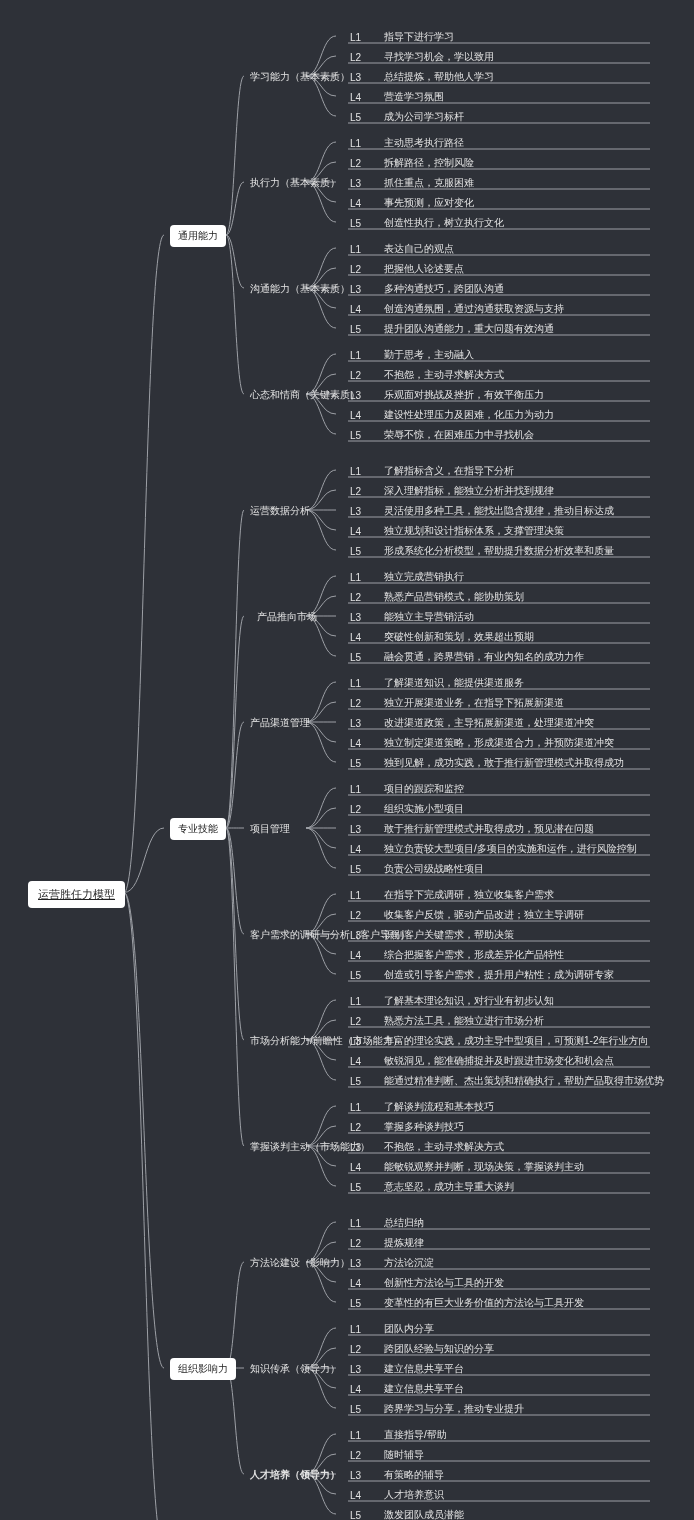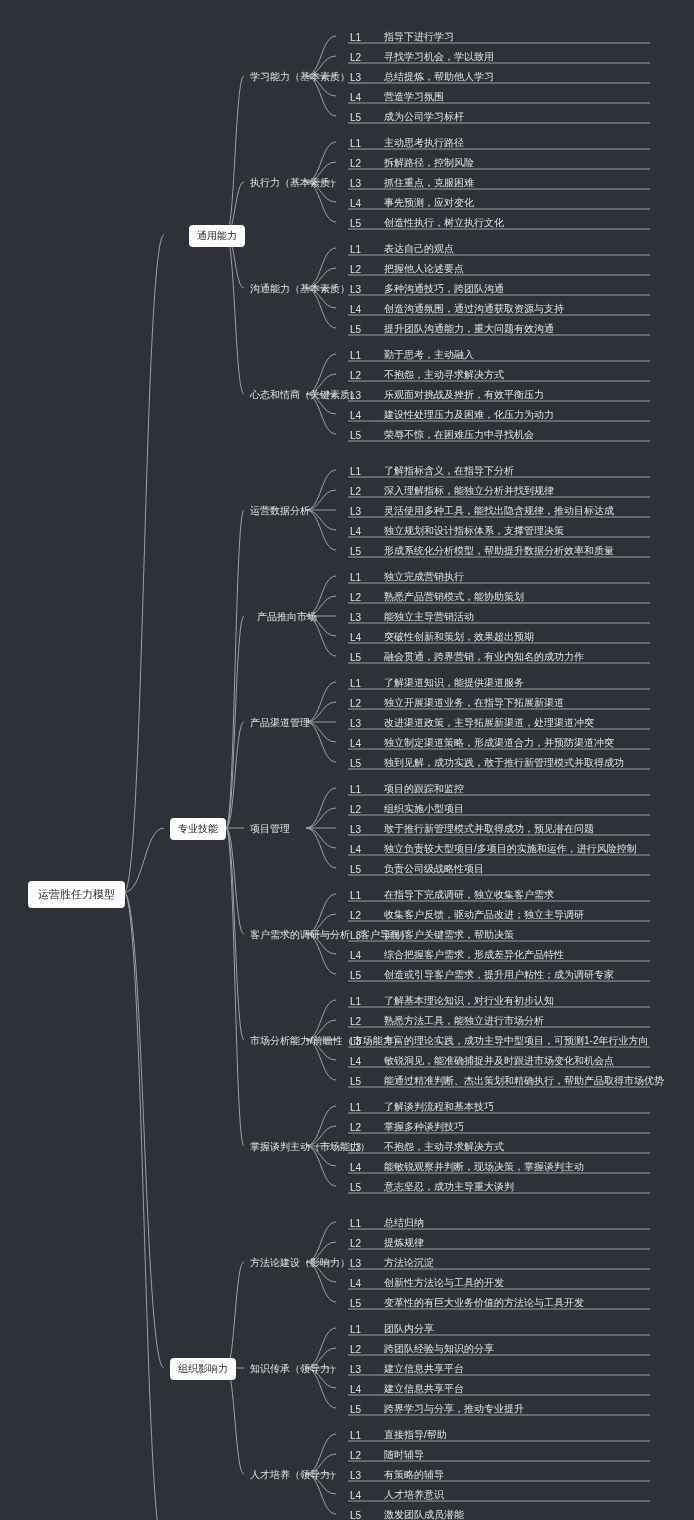--- a/index.html
+++ b/index.html
@@ -253,21 +253,21 @@
     </div>
     <div class="node leaf-row" style="left: 350px; top: 408px;">
       <span class="lvl">L4</span>
       <span>建设性处理压力及困难，化压力为动力</span>
     </div>
     <div class="node leaf-row" style="left: 350px; top: 428px;">
       <span class="lvl">L5</span>
       <span>荣辱不惊，在困难压力中寻找机会</span>
     </div>
     <div class="node sub" style="left: 250px; top: 388px;">心态和情商（关键素质）</div>
-    <div class="node cat" style="left: 170px; top: 225px; margin-left: 19px;">通用能力</div>
+    <div class="node cat" style="left: 170px; top: 225px;">通用能力</div>
     <div class="node leaf-row" style="left: 350px; top: 464px;">
       <span class="lvl">L1</span>
       <span>了解指标含义，在指导下分析</span>
     </div>
     <div class="node leaf-row" style="left: 350px; top: 484px;">
       <span class="lvl">L2</span>
       <span>深入理解指标，能独立分析并找到规律</span>
     </div>
     <div class="node leaf-row" style="left: 350px; top: 504px;">
       <span class="lvl">L3</span>
@@ -464,16 +464,16 @@
       <span>有策略的辅导</span>
     </div>
     <div class="node leaf-row" style="left: 350px; top: 1488px;">
       <span class="lvl">L4</span>
       <span>人才培养意识</span>
     </div>
     <div class="node leaf-row" style="left: 350px; top: 1508px;">
       <span class="lvl">L5</span>
       <span>激发团队成员潜能</span>
     </div>
-    <div class="node sub" style="left: 250px; top: 1468px;">人才培养（领导力）</div>
+    <div class="node sub" style="left: 250px; top: 1468px; font-weight: bold;">人才培养（领导力）</div>
     <div class="node cat" style="left: 170px; top: 1358px;">组织影响力</div>
-    <div class="node root" style="left: 28px; top: 880.5px;">运营胜任力模型</div>
+    <div class="node root" style="left: 28px; top: 880.5px; text-decoration: underline;">运营胜任力模型</div>
   </div>
 
 </body></html>

